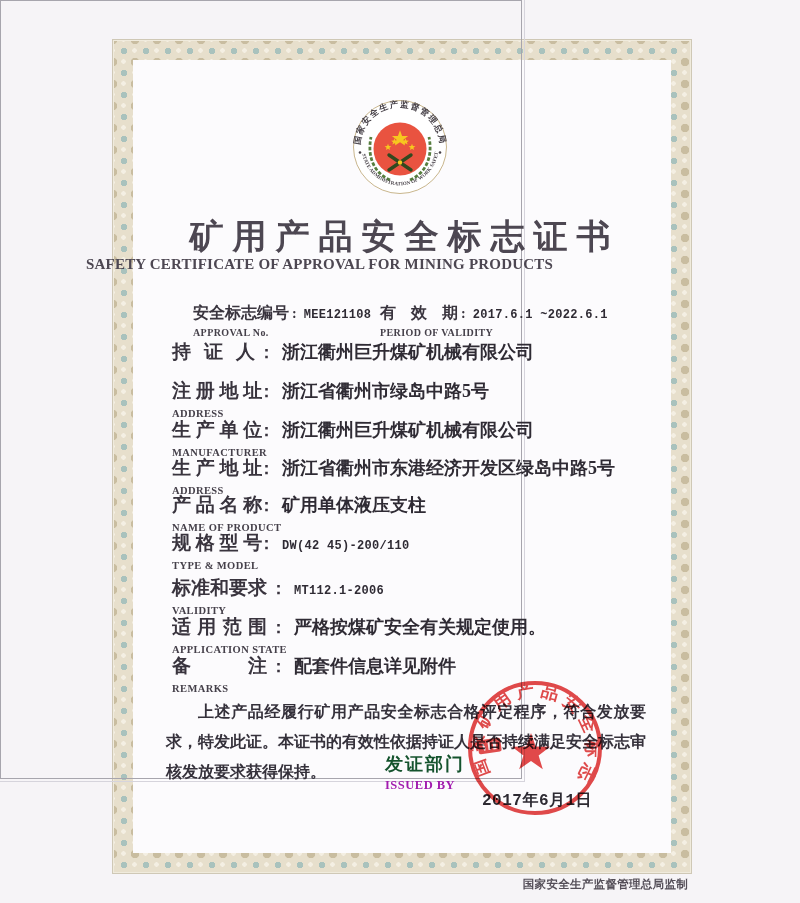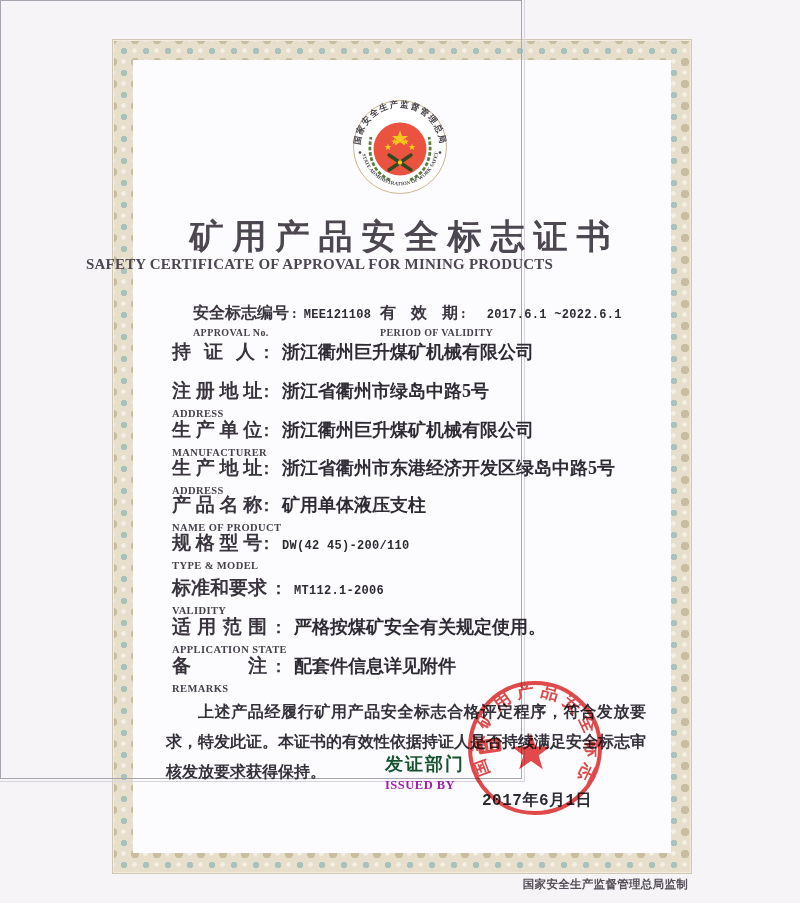--- a/index.html
+++ b/index.html
@@ -139,21 +139,21 @@
   <div class="title">矿用产品安全标志证书</div>
   <div class="subtitle">SAFETY CERTIFICATE OF APPROVAL FOR MINING PRODUCTS</div>
 
   <div class="row small" style="left:193px;top:301px;">
     <span class="zlabel">安全标志编号</span><span class="colon">:</span>
     <span class="value mono">MEE121108</span>
     <span class="en">APPROVAL No.</span>
   </div>
   <div class="row small" style="left:380px;top:301px;">
     <span class="zlabel w78">有 效 期</span><span class="colon">:</span>
-    <span class="value mono" style="margin-left:14px;">2017.6.1 ~2022.6.1</span>
+    <span class="value mono" style="">2017.6.1 ~2022.6.1</span>
     <span class="en">PERIOD OF VALIDITY</span>
   </div>
 
   <div class="row" style="left:172px;top:340px;">
     <span class="zlabel w83">持 证 人</span><span class="colon">：</span>
     <span class="value">浙江衢州巨升煤矿机械有限公司</span>
   </div>
   <div class="row" style="left:172px;top:379px;">
     <span class="zlabel w83">注 册 地 址</span><span class="colon">：</span>
     <span class="value">浙江省衢州市绿岛中路5号</span>

